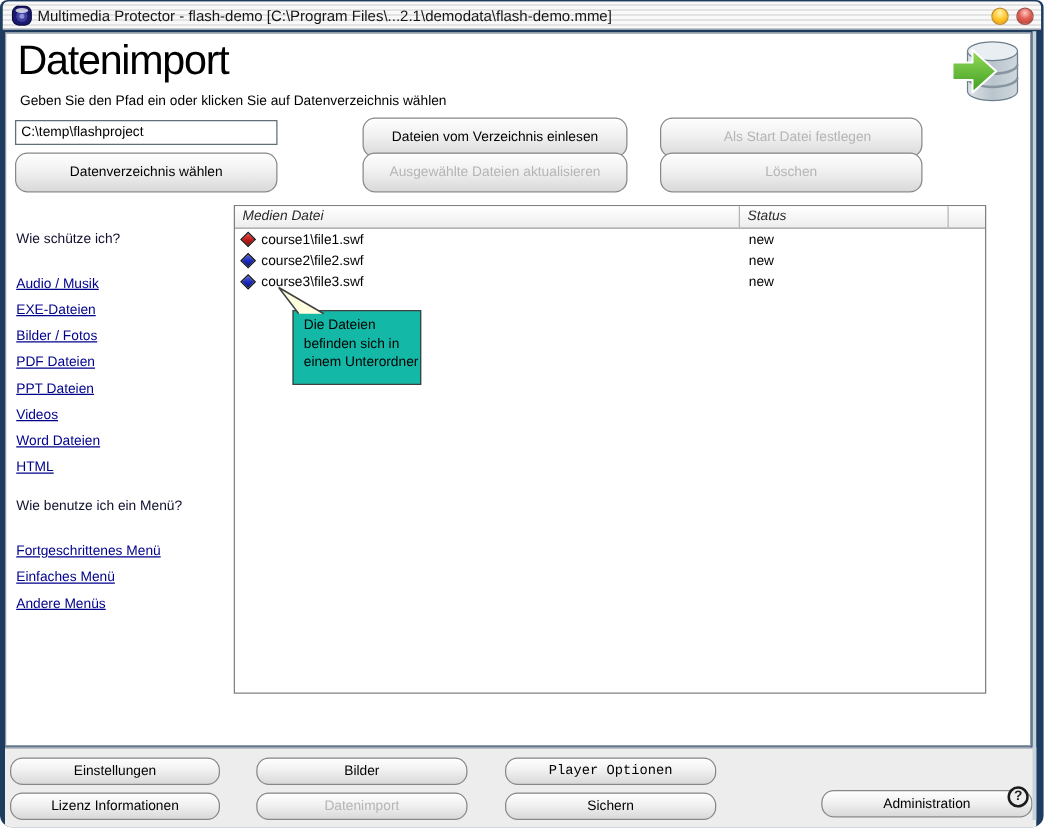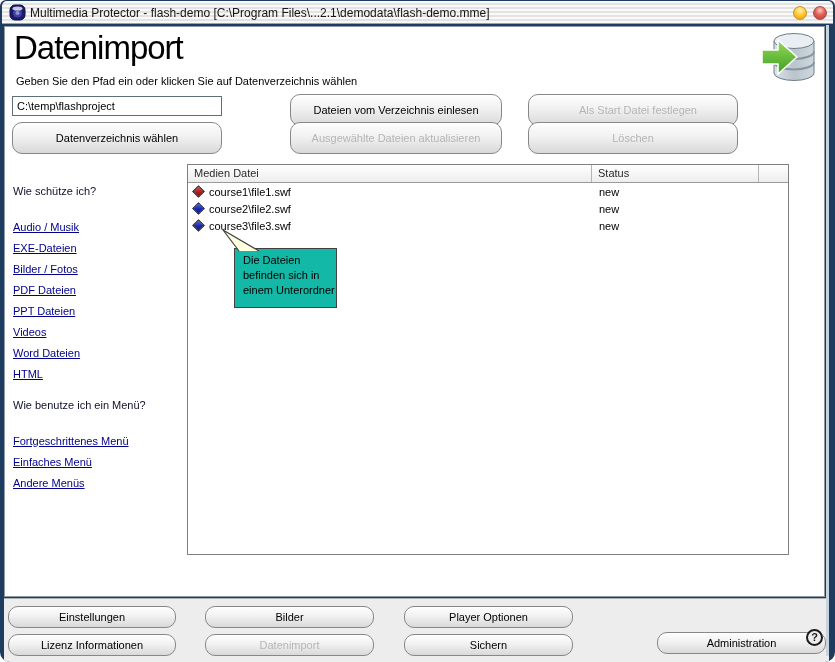--- a/index.html
+++ b/index.html
@@ -54,21 +54,21 @@
   .side-links-1 { top:194px; }
   .side-links-2 { top:408px; }
   .side-link { display:block; height:21px; color:#00008c; text-decoration:underline;
                font-size:11px; white-space:nowrap; cursor:pointer; }
 
   
   .listview { position:absolute; left:182px; top:137px; width:602px; height:391px;
               border:1px solid #808080; background:#fff; }
   .lv-header { display:flex; height:18px; border-bottom:1px solid #9a9a9a;
                background:linear-gradient(180deg,#ffffff,#ededed); }
-  .lv-hcell { font-size:11px; color:#2a2a2a; padding:2px 0 0 6px; }
+  .lv-hcell { font-size:11px; color:#2a2a2a; padding:2px 0 0 6px;font-style:italic; }
   .lv-hcell.c1 { width:404px; border-right:1px solid #b5b5b5; }
   .lv-hcell.c2 { width:167px; border-right:1px solid #b5b5b5; }
   .lv-hcell.c3 { flex:1; }
   .lv-row { display:flex; align-items:center; height:17px; font-size:11px; }
   .lv-cell-file { width:404px; display:flex; align-items:center; padding-left:4px; }
   .lv-cell-status { width:167px; padding-left:7px; }
   .diamond { width:9px; height:9px; transform:rotate(45deg); border:1px solid #101010;
              margin:0 6px 0 2px; flex:0 0 auto; }
   .diamond.red-diamond  { background:linear-gradient(135deg,#e85050 0%,#c01818 55%,#801010 100%); }
   .diamond.blue-diamond { background:linear-gradient(135deg,#5868e0 0%,#1828b8 55%,#101878 100%); }
@@ -82,21 +82,21 @@
   
   .footer { position:absolute; left:4px; top:598px; width:825px; height:68px;
             background:#ededed; border-top:1px solid #aab2b8; }
   .fbtn { position:absolute; height:22px; border:1px solid #878787; border-radius:10px;
     background:linear-gradient(180deg,#fefefe 0%,#f1f1f1 45%,#d9d9d9 100%);
     box-shadow:inset 0 1px 0 #ffffff; font-family:"Liberation Sans",sans-serif;
     font-size:11px; color:#000; cursor:pointer; }
   .fbtn.disabled { color:#b5b5b5; }
   .fbtn-settings { left:4px;   top:7px;  width:168px; }
   .fbtn-images   { left:201px; top:7px;  width:169px; }
-  .fbtn-player   { left:400px; top:7px;  width:169px; }
+  .fbtn-player   { left:400px; top:7px;  width:169px;font-family:Liberation Mono, monospace; }
   .fbtn-admin    { left:653px; top:7px;  width:169px;margin-top:26px; }
   .fbtn-license  { left:4px;   top:35px; width:168px; }
   .fbtn-import   { left:201px; top:35px; width:169px; }
   .fbtn-save     { left:400px; top:35px; width:169px; }
   .help-circle { position:absolute; left:802px; top:30px; width:17px; height:17px;
     border:2px solid #1c1c1c; border-radius:50%; font-size:11px; font-weight:bold;
     color:#1c1c1c; text-align:center; line-height:13px; cursor:pointer; background:#ededed; }
 </style>
 </head>
 <body>

